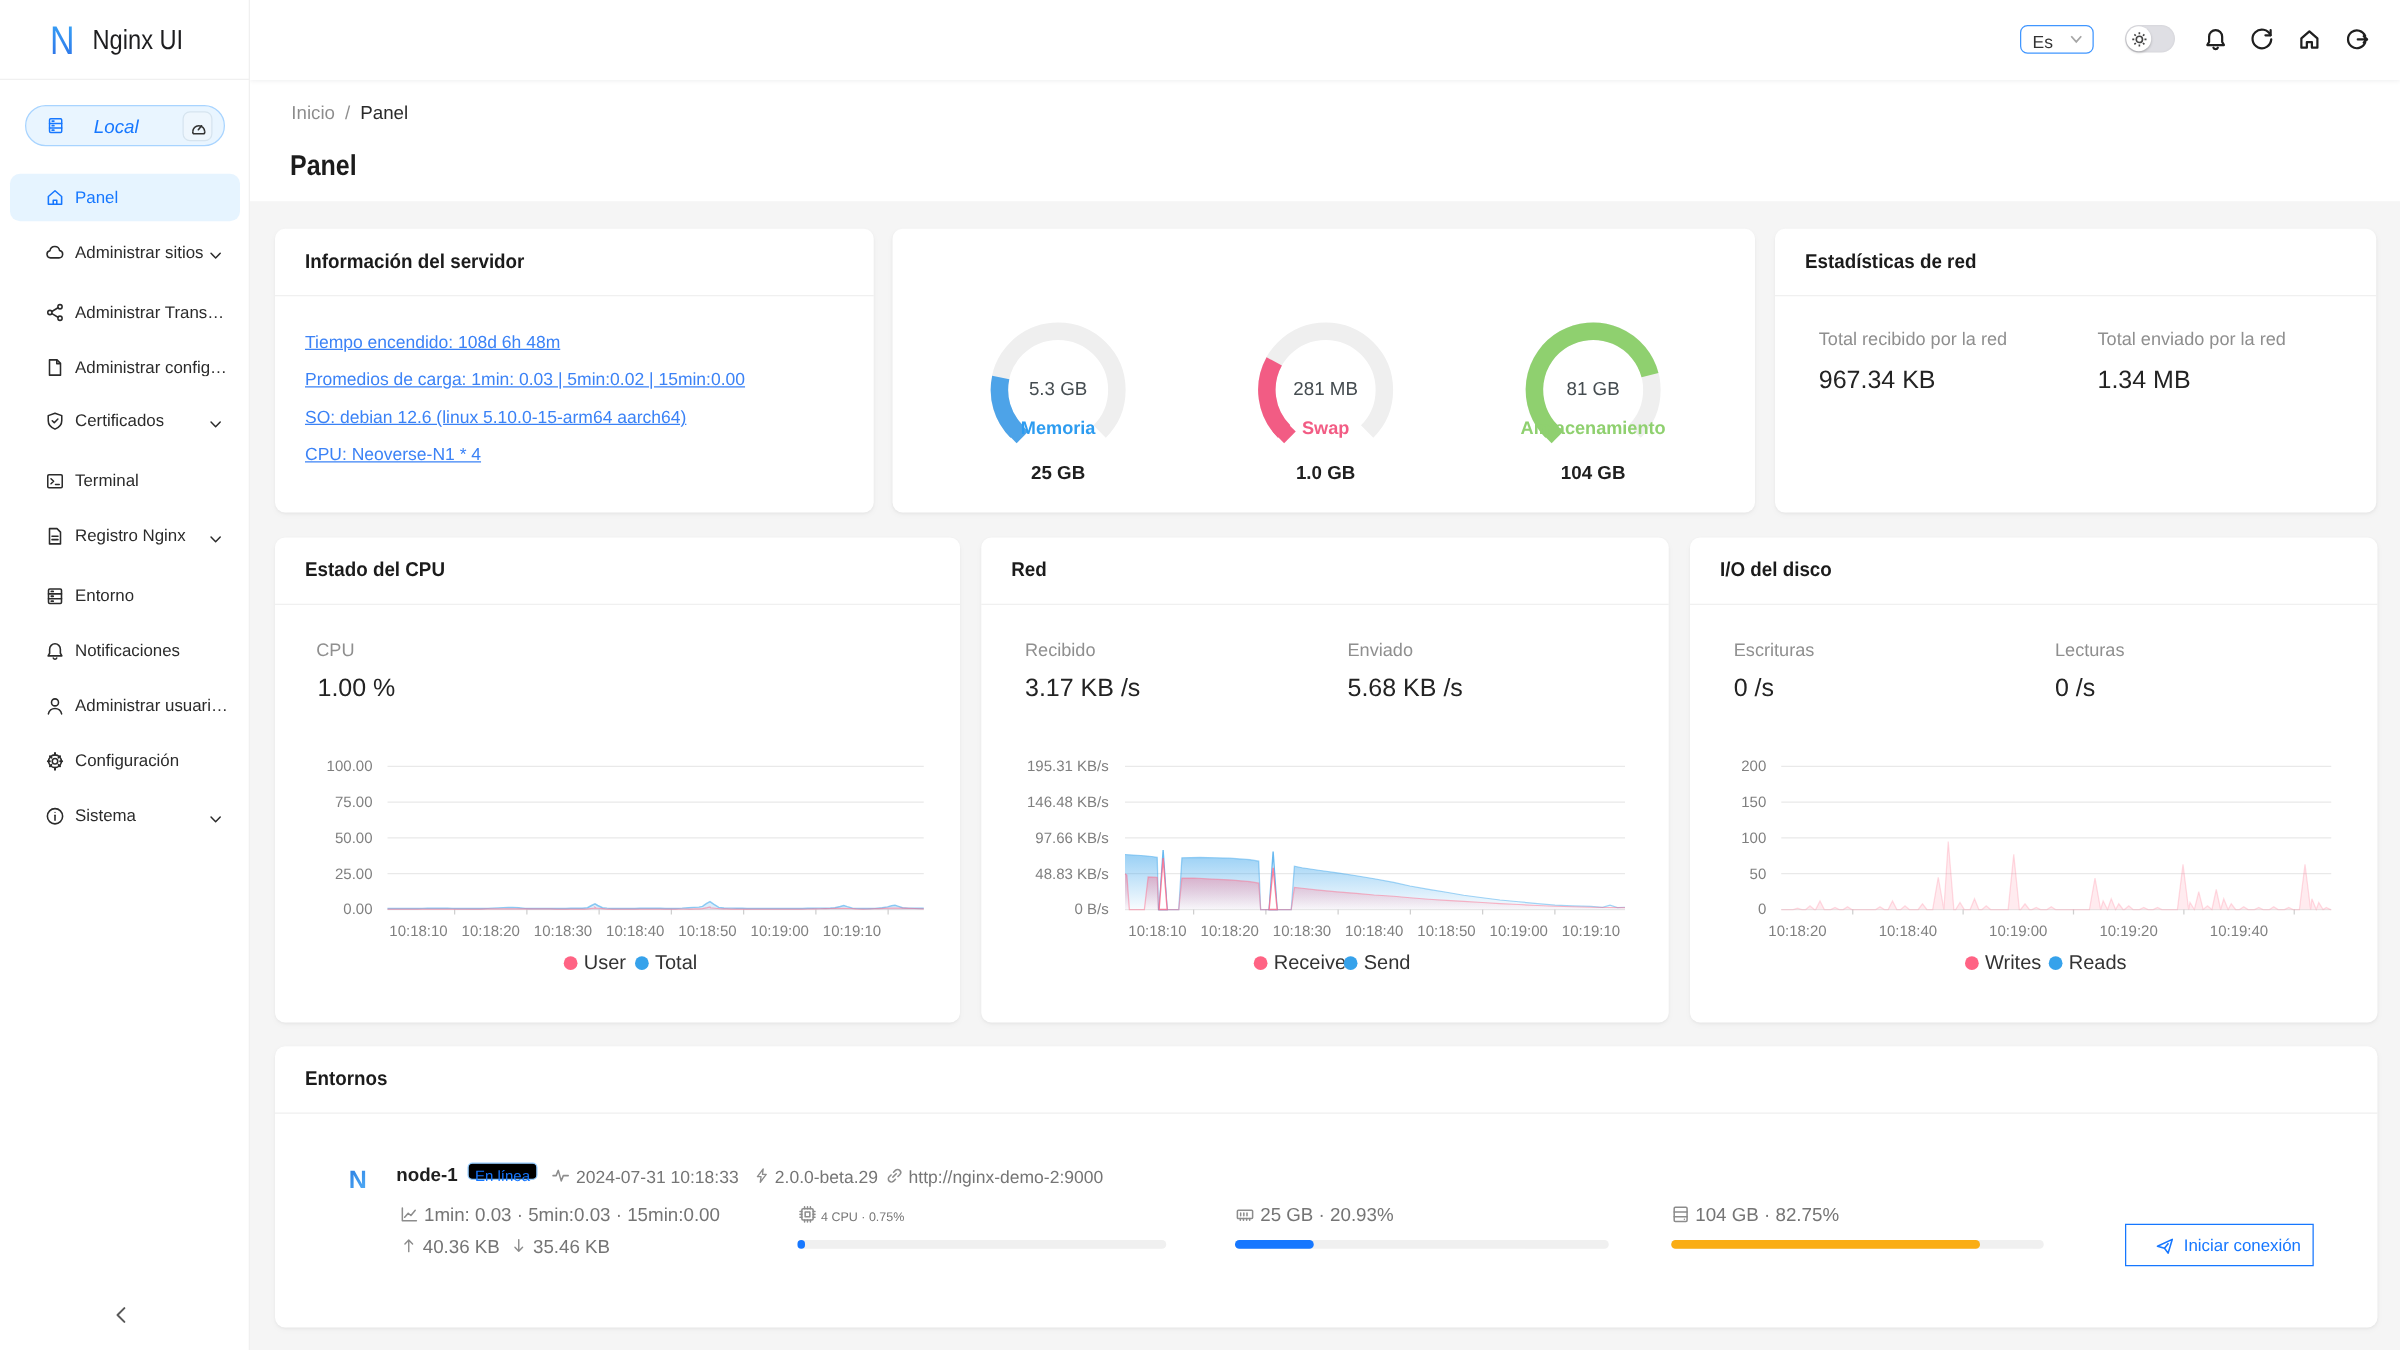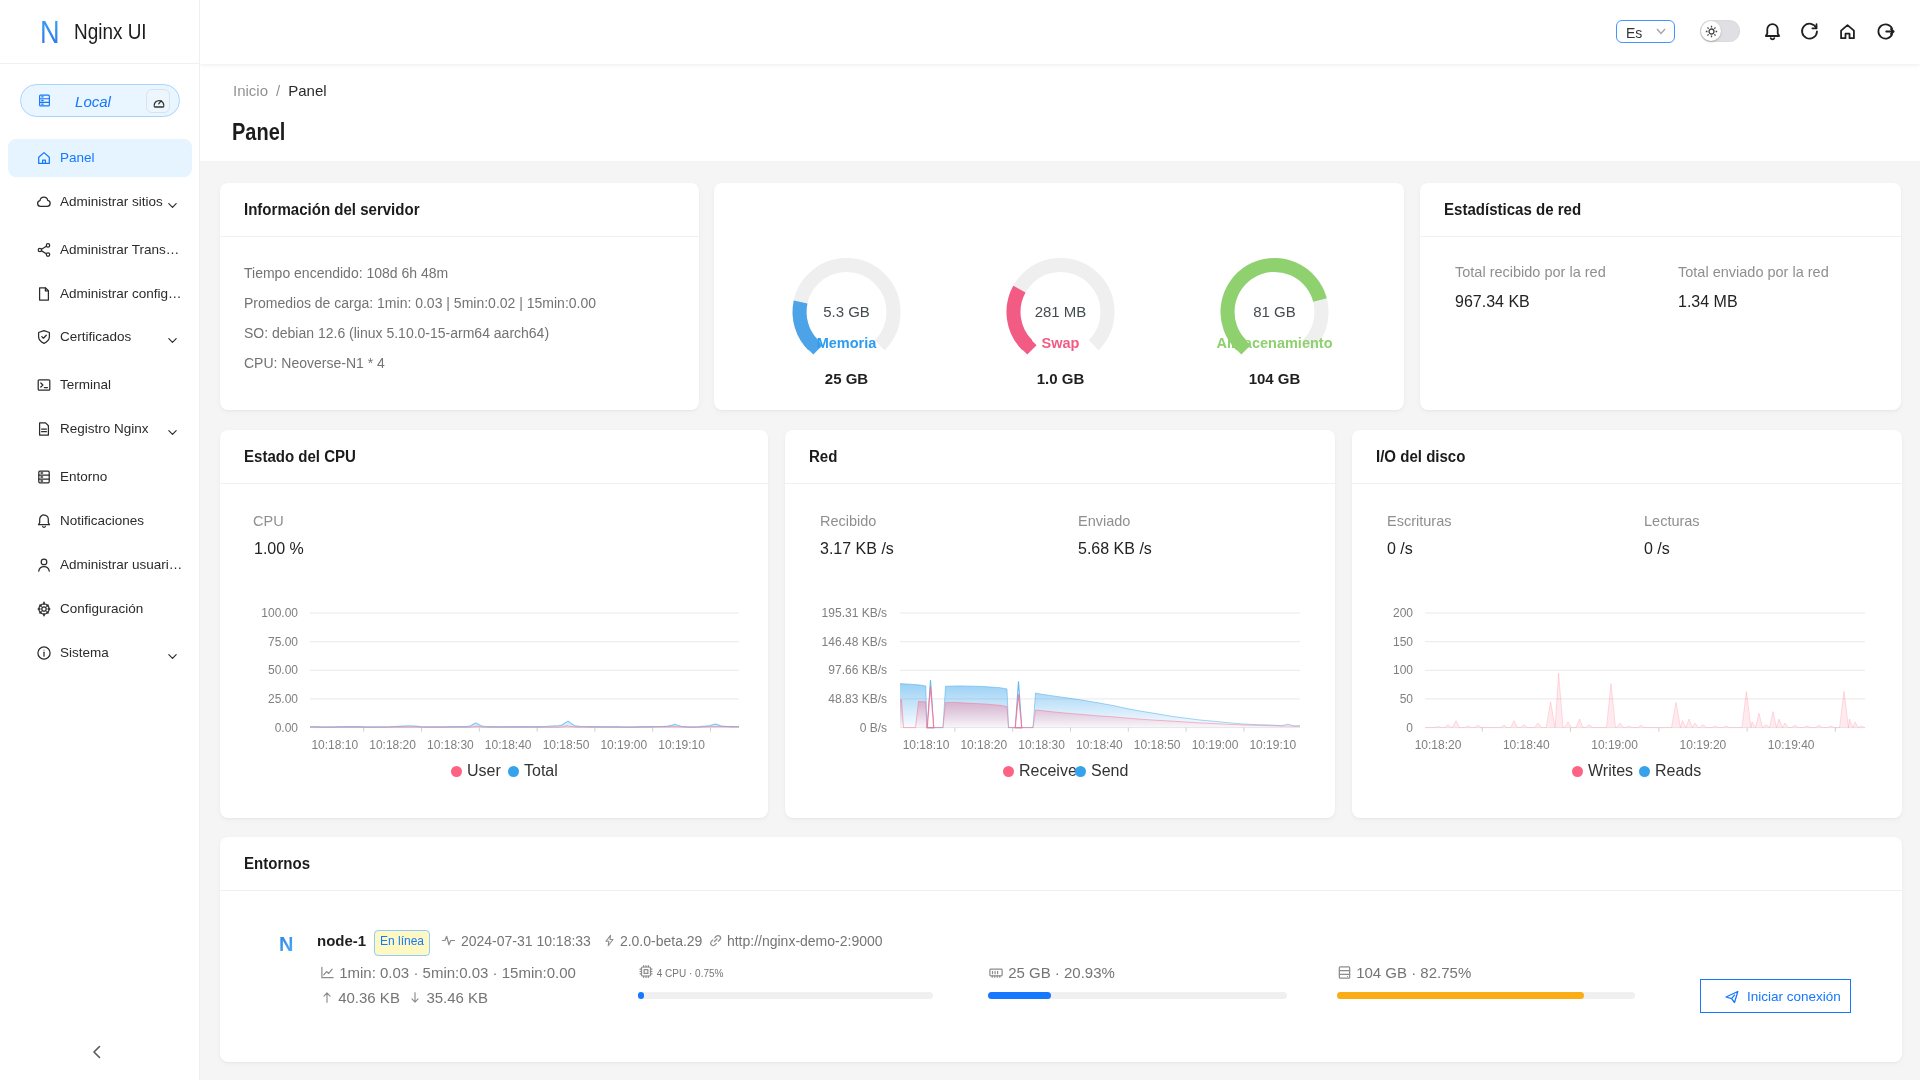--- a/index.html
+++ b/index.html
@@ -34,31 +34,31 @@
 #pagehead { position:absolute; left:200px; top:64px; width:1720px; height:97px; background:#fff; }
 #crumb { position:absolute; left:33px; top:18px; font-size:15px; color:rgba(0,0,0,0.45); }
 #crumb b { color:#2a2a2a; font-weight:400; }
 #crumb .sep { margin:0 8px; }
 #ptitle { position:absolute; left:32px; top:55px; font-size:23px; font-weight:700; color:#1c1c1c; transform:scaleX(0.87); transform-origin:left center; }
 
 .card { position:absolute; background:#fff; border-radius:8px; box-shadow:0 1px 2px rgba(0,0,0,0.04), 0 2px 6px rgba(0,0,0,0.03); }
 .card .hd { position:absolute; left:0; top:0; right:0; height:54px; border-bottom:1px solid #f0f0f0; }
 .card .hd span { position:absolute; left:24px; top:18px; font-size:16px; font-weight:700; color:#1b1b1b; transform:scaleX(0.94); transform-origin:left center; white-space:nowrap; }
 .stat-t { position:absolute; font-size:14.5px; color:#8f8f8f; }
-.stat-v { position:absolute; font-size:16px; color:#232323; }
-.bodytxt { position:absolute; font-size:14px; color:#737373; }
+.stat-v { position:absolute; font-size:20px; color:#232323; }
+.bodytxt { position:absolute; font-size:14px; color:#3b82f6;text-decoration:underline; }
 
 .gname { position:absolute; width:220px; text-align:center; font-size:14.5px; font-weight:700; }
 .gval { position:absolute; width:220px; text-align:center; font-size:15px; color:#454c50; }
 .gtotal { position:absolute; width:220px; text-align:center; font-size:15px; font-weight:700; color:#1f1f1f; }
 
 .leg { position:absolute; font-size:16px; color:#333; }
 .leg i { display:inline-block; width:11px; height:11px; border-radius:50%; margin-right:5px; vertical-align:-1px; }
 
-.etag { position:absolute; height:26px; padding:0 5px; line-height:20px; background:#fef9c3; border:1px solid #91caff; border-radius:4px; font-size:12px; color:#1677ff; }
+.etag { position:absolute; height:14px; padding:0 5px; line-height:20px; background:#000000; border:1px solid #91caff; border-radius:4px; font-size:12px; color:#1677ff; }
 .gray { color:#757575; }
 .ptrack { position:absolute; height:7px; border-radius:4px; background:#f0f0f0; }
 .pfill { position:absolute; height:7px; border-radius:4px; }
 #connbtn { position:absolute; left:1480px; top:142px; width:151px; height:34px; border:1px solid #1677ff; border-radius:0; background:#fff; }
 #connbtn span { position:absolute; left:46px; top:9px; font-size:13.5px; color:#1677ff; }
 #connbtn svg { position:absolute; left:23px; top:9px; }
 </style>
 </head>
 <body>
 <div id="app">

